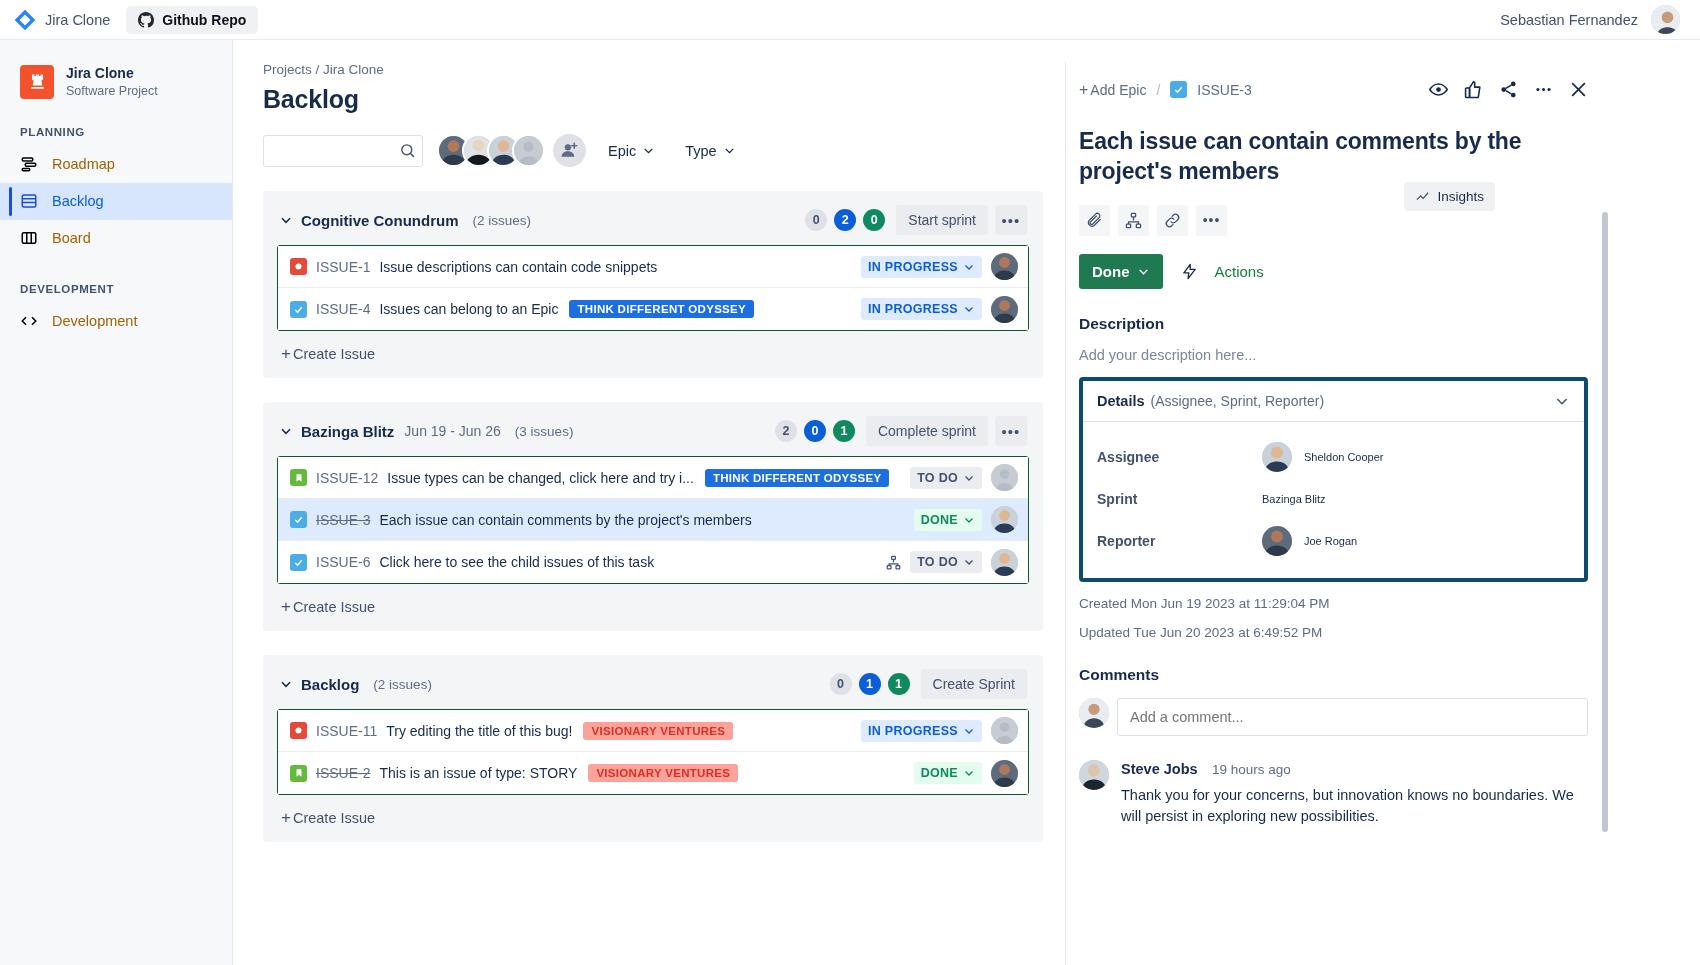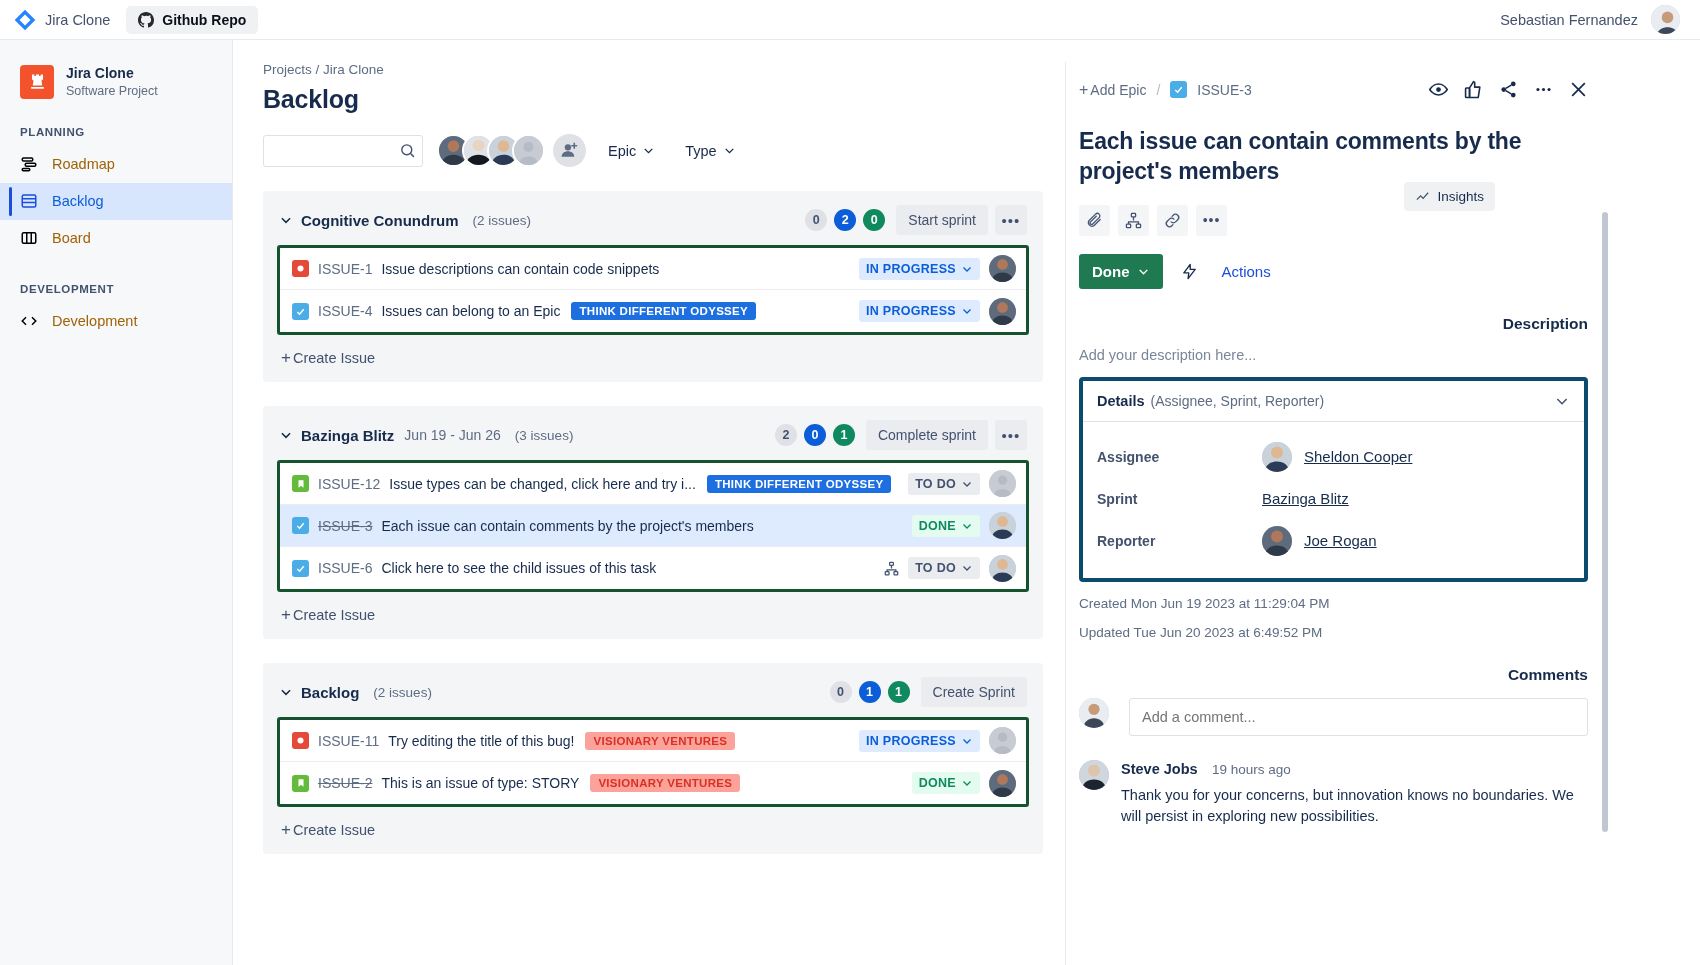--- a/index.html
+++ b/index.html
@@ -111,21 +111,21 @@
   .sprint-btn {
     background: #ebecf0; border: none; border-radius: 3px; cursor: pointer;
     padding: 7px 12px; font-size: 14px; color: #42526e; font-family: inherit;
     margin-left: 4px;
   }
   .more-btn {
     width: 32px; height: 30px; background: #ebecf0; border: none; border-radius: 3px;
     cursor: pointer; display:flex; align-items:center; justify-content:center;
     letter-spacing: 1px; color:#42526e; font-size: 15px; font-family: inherit;
   }
-  .issue-list { background: #fff; border: 3px solid #14532d; border-radius: 3px; }
+  .issue-list { background: #fff; border: 1px solid #14532d; border-radius: 3px; }
   .issue-row {
     display: flex; align-items: center; gap: 9px; height: 42px;
     padding: 0 10px 0 12px; border-bottom: 1px solid #ebecf0; cursor: pointer;
     background: #fff;
   }
   .issue-row:last-child { border-bottom: none; }
   .issue-row.selected { background: #deebff; }
   .type-ico { width: 17px; height: 17px; border-radius: 3px; flex: 0 0 auto; display:flex; align-items:center; justify-content:center;}
   .t-bug { background: #e5493a; }
   .t-task { background: #4bade8; }
@@ -178,39 +178,39 @@
     display: flex; align-items: center; justify-content: center; cursor: pointer;
     color: #42526e; font-family: inherit; font-size: 14px; letter-spacing:1px;
   }
   .d-status-row { display: flex; align-items: center; gap: 18px; margin-top: 18px; }
   .done-btn {
     display: flex; align-items: center; gap: 7px; background: #1f7a52; color: #fff;
     border: none; border-radius: 3px; padding: 9px 13px; font-size: 15px;
     font-weight: 700; cursor: pointer; font-family: inherit;
   }
   .actions-btn {
-    display: flex; gap: 24px; background: none; border: none;
-    font-size: 15px; color: #1d4ed8; cursor: pointer; font-family: inherit;
-  }
-  .sec-h { font-size: 15.5px; font-weight: 700; margin-top: 26px; text-align: right; }
+    display: flex; gap: 17px; background: none; border: none;
+    font-size: 15px; color: #15803d; cursor: pointer; font-family: inherit;
+  }
+  .sec-h { font-size: 15.5px; font-weight: 700; margin-top: 26px; }
   .desc-ph { font-size: 14.5px; color: #7a869a; margin-top: 14px; cursor: text;}
   .details-box { border: 4px solid #0c4a6e; border-radius: 4px; margin-top: 14px; }
   .details-head {
     display: flex; align-items: center; padding: 12px 14px;
     border-bottom: 1px solid #dfe1e6; cursor: pointer;
   }
   .details-head b { font-size: 14.5px; }
   .details-head span.sub { font-size: 14px; color: #5e6c84; margin-left: 6px; }
   .details-body { padding: 14px 14px 16px; }
   .d-field { display: flex; align-items: center; height: 42px; }
   .d-flabel { width: 165px; font-size: 14px; font-weight: 700; color: #42526e; }
-  .d-fval { display: flex; align-items: center; gap: 12px; font-size: 15px; color:#172b4d;text-decoration:underline;}
+  .d-fval { display: flex; align-items: center; gap: 12px; font-size: 11px; color:#172b4d;}
   .d-fav { width: 30px; height: 30px; border-radius: 50%; overflow: hidden; background:#c7ccd4; }
   .stamp { font-size: 13.5px; color: #5e6c84; margin-top: 14px; }
-  .comment-box { display: flex; align-items: flex-start; gap: 20px; margin-top: 14px; justify-content: center; }
+  .comment-box { display: flex; align-items: flex-start; gap: 8px; margin-top: 14px; justify-content: center; }
   .comment-input {
     flex: 1; height: 38px; border: 1px solid #dfe1e6; border-radius: 3px;
     padding: 0 12px; font-size: 14.5px; font-family: inherit; color: #172b4d; outline: none;
   }
   .protip { font-size: 13.5px; color: #42526e; margin: 12px 0 0 52px; display:flex; align-items:center; gap:5px;}
   .kbd { background: #dfe1e6; border-radius: 3px; padding: 1px 6px; font-size: 12.5px; font-weight:700; color:#42526e;}
   .cmt { display: flex; gap: 12px; margin-top: 24px; }
   .cmt-av { width: 30px; height: 30px; border-radius: 50%; overflow:hidden; background:#c7ccd4; flex:0 0 auto;}
   .cmt-name { font-size: 14.5px; font-weight: 700; }
   .cmt-time { font-size: 13.5px; color: #5e6c84; margin-left: 10px; }

